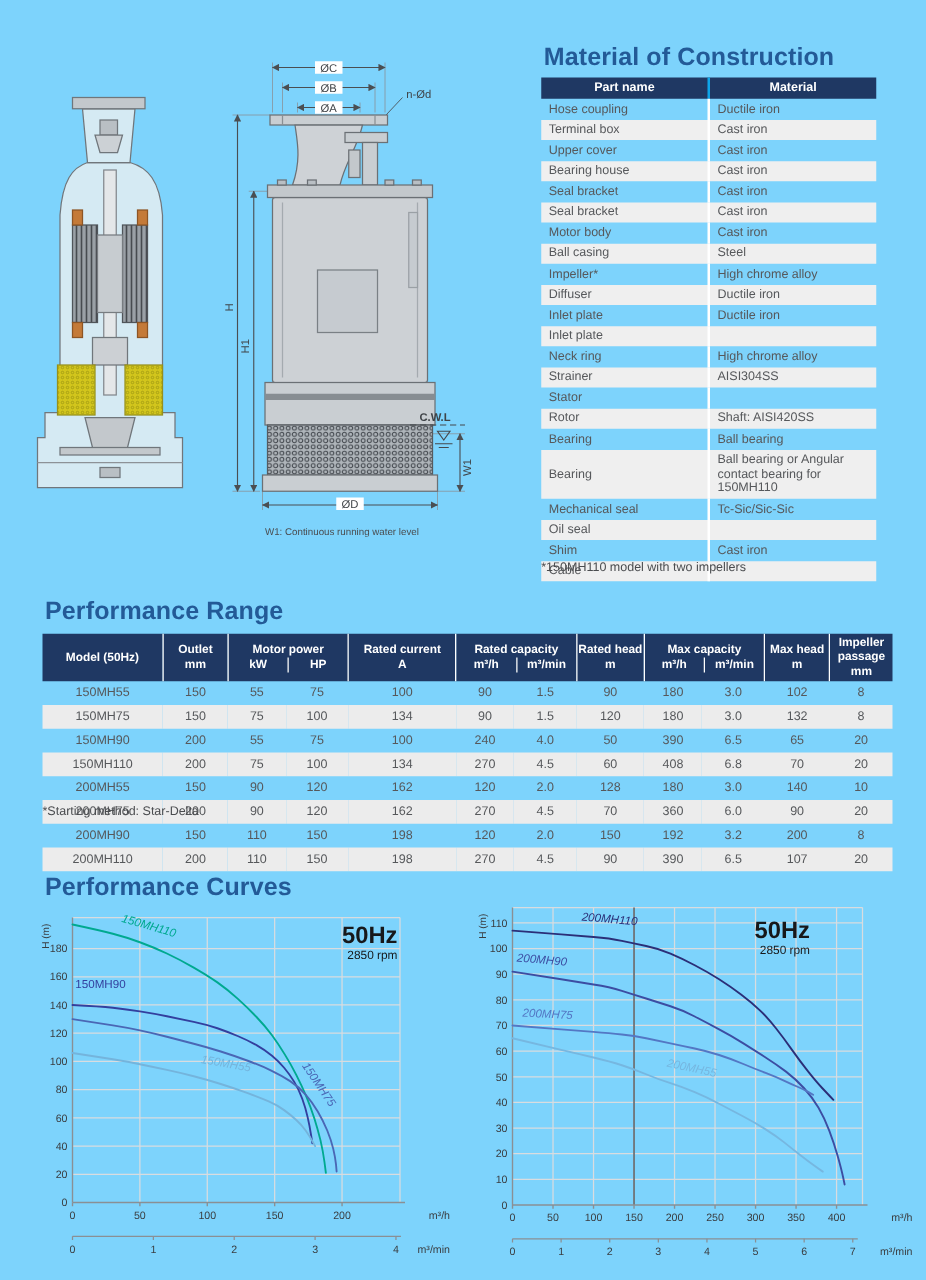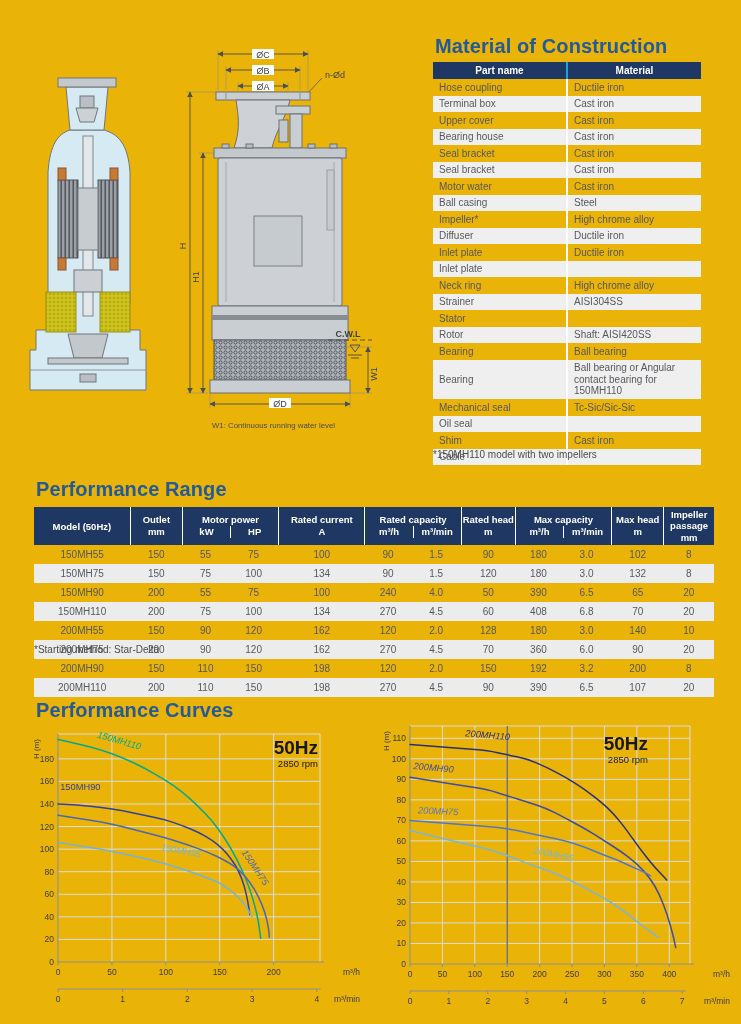--- a/index.html
+++ b/index.html
@@ -1,17 +1,17 @@
 <!DOCTYPE html>
 <html><head>
 <meta charset="utf-8">
 <style>
   html,body{margin:0;padding:0;background:#fff;}
   body{width:741px;height:1024px;position:relative;font-family:"Liberation Sans",sans-serif;color:#55575a;}
-  .page{position:absolute;inset:0;background:#eab308;overflow:hidden;}
+  .page{position:absolute;inset:0;background:#7dd3fc;overflow:hidden;}
   h2.sec{position:absolute;margin:2px;font-size:20px;font-weight:700;color:#235a97;letter-spacing:.1px;}
   
   .mat-wrap{position:absolute;left:433px;top:62px;width:268px;}
   table.mat{width:100%;border-collapse:collapse;font-size:10px;}
   table.mat th{background:#1f3863;color:#fff;font-weight:700;padding:3px 2px;font-size:10px;}
   table.mat th:first-child{border-right:2px solid #0ea5e9;}
   table.mat td{padding:2.5px 6px;color:#56585b;line-height:1.15;}
   table.mat td:first-child{border-right:2px solid #fff;width:50%;}
   table.mat tr.alt td{background:#efefef;}
   .fn{font-size:10px;color:#4a4c4f;}
@@ -188,21 +188,21 @@
           </tr>
           <tr>
             <td>Seal bracket</td>
             <td>Cast iron</td>
           </tr>
           <tr class="alt">
             <td>Seal bracket</td>
             <td>Cast iron</td>
           </tr>
           <tr>
-            <td>Motor water</td>
+            <td>Motor body</td>
             <td>Cast iron</td>
           </tr>
           <tr class="alt">
             <td>Ball casing</td>
             <td>Steel</td>
           </tr>
           <tr>
             <td>Impeller*</td>
             <td>High chrome alloy</td>
           </tr>

